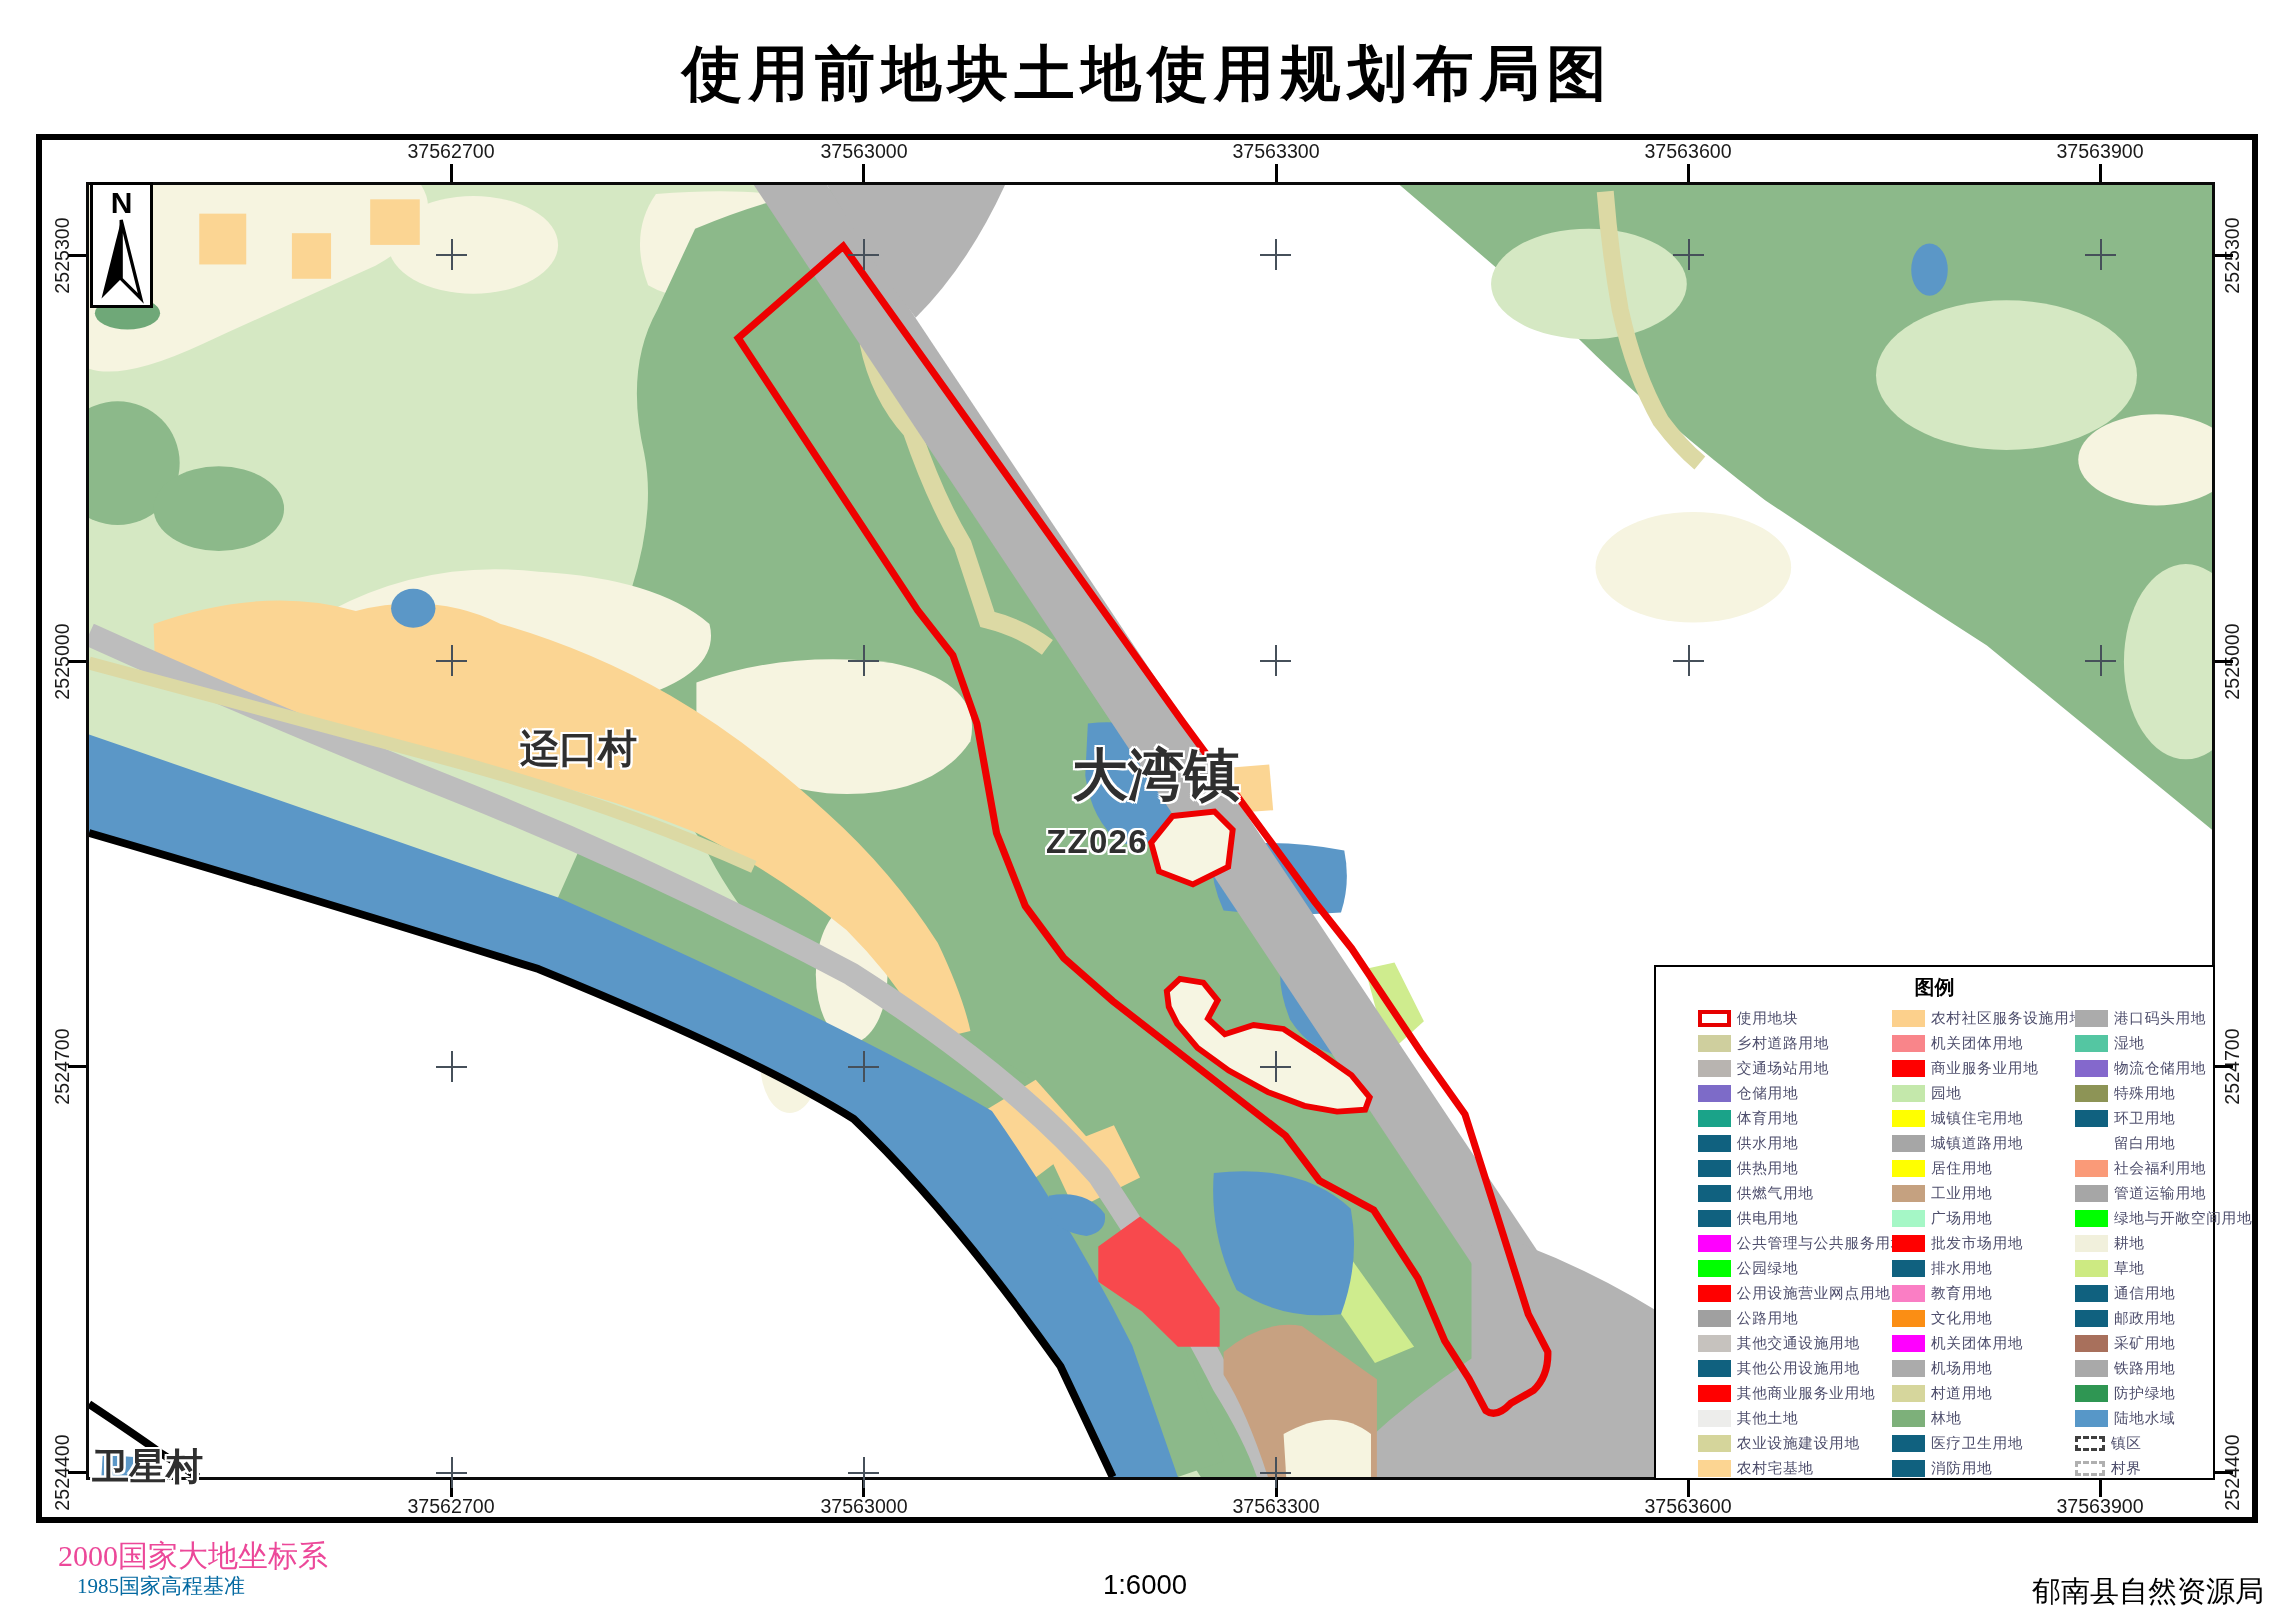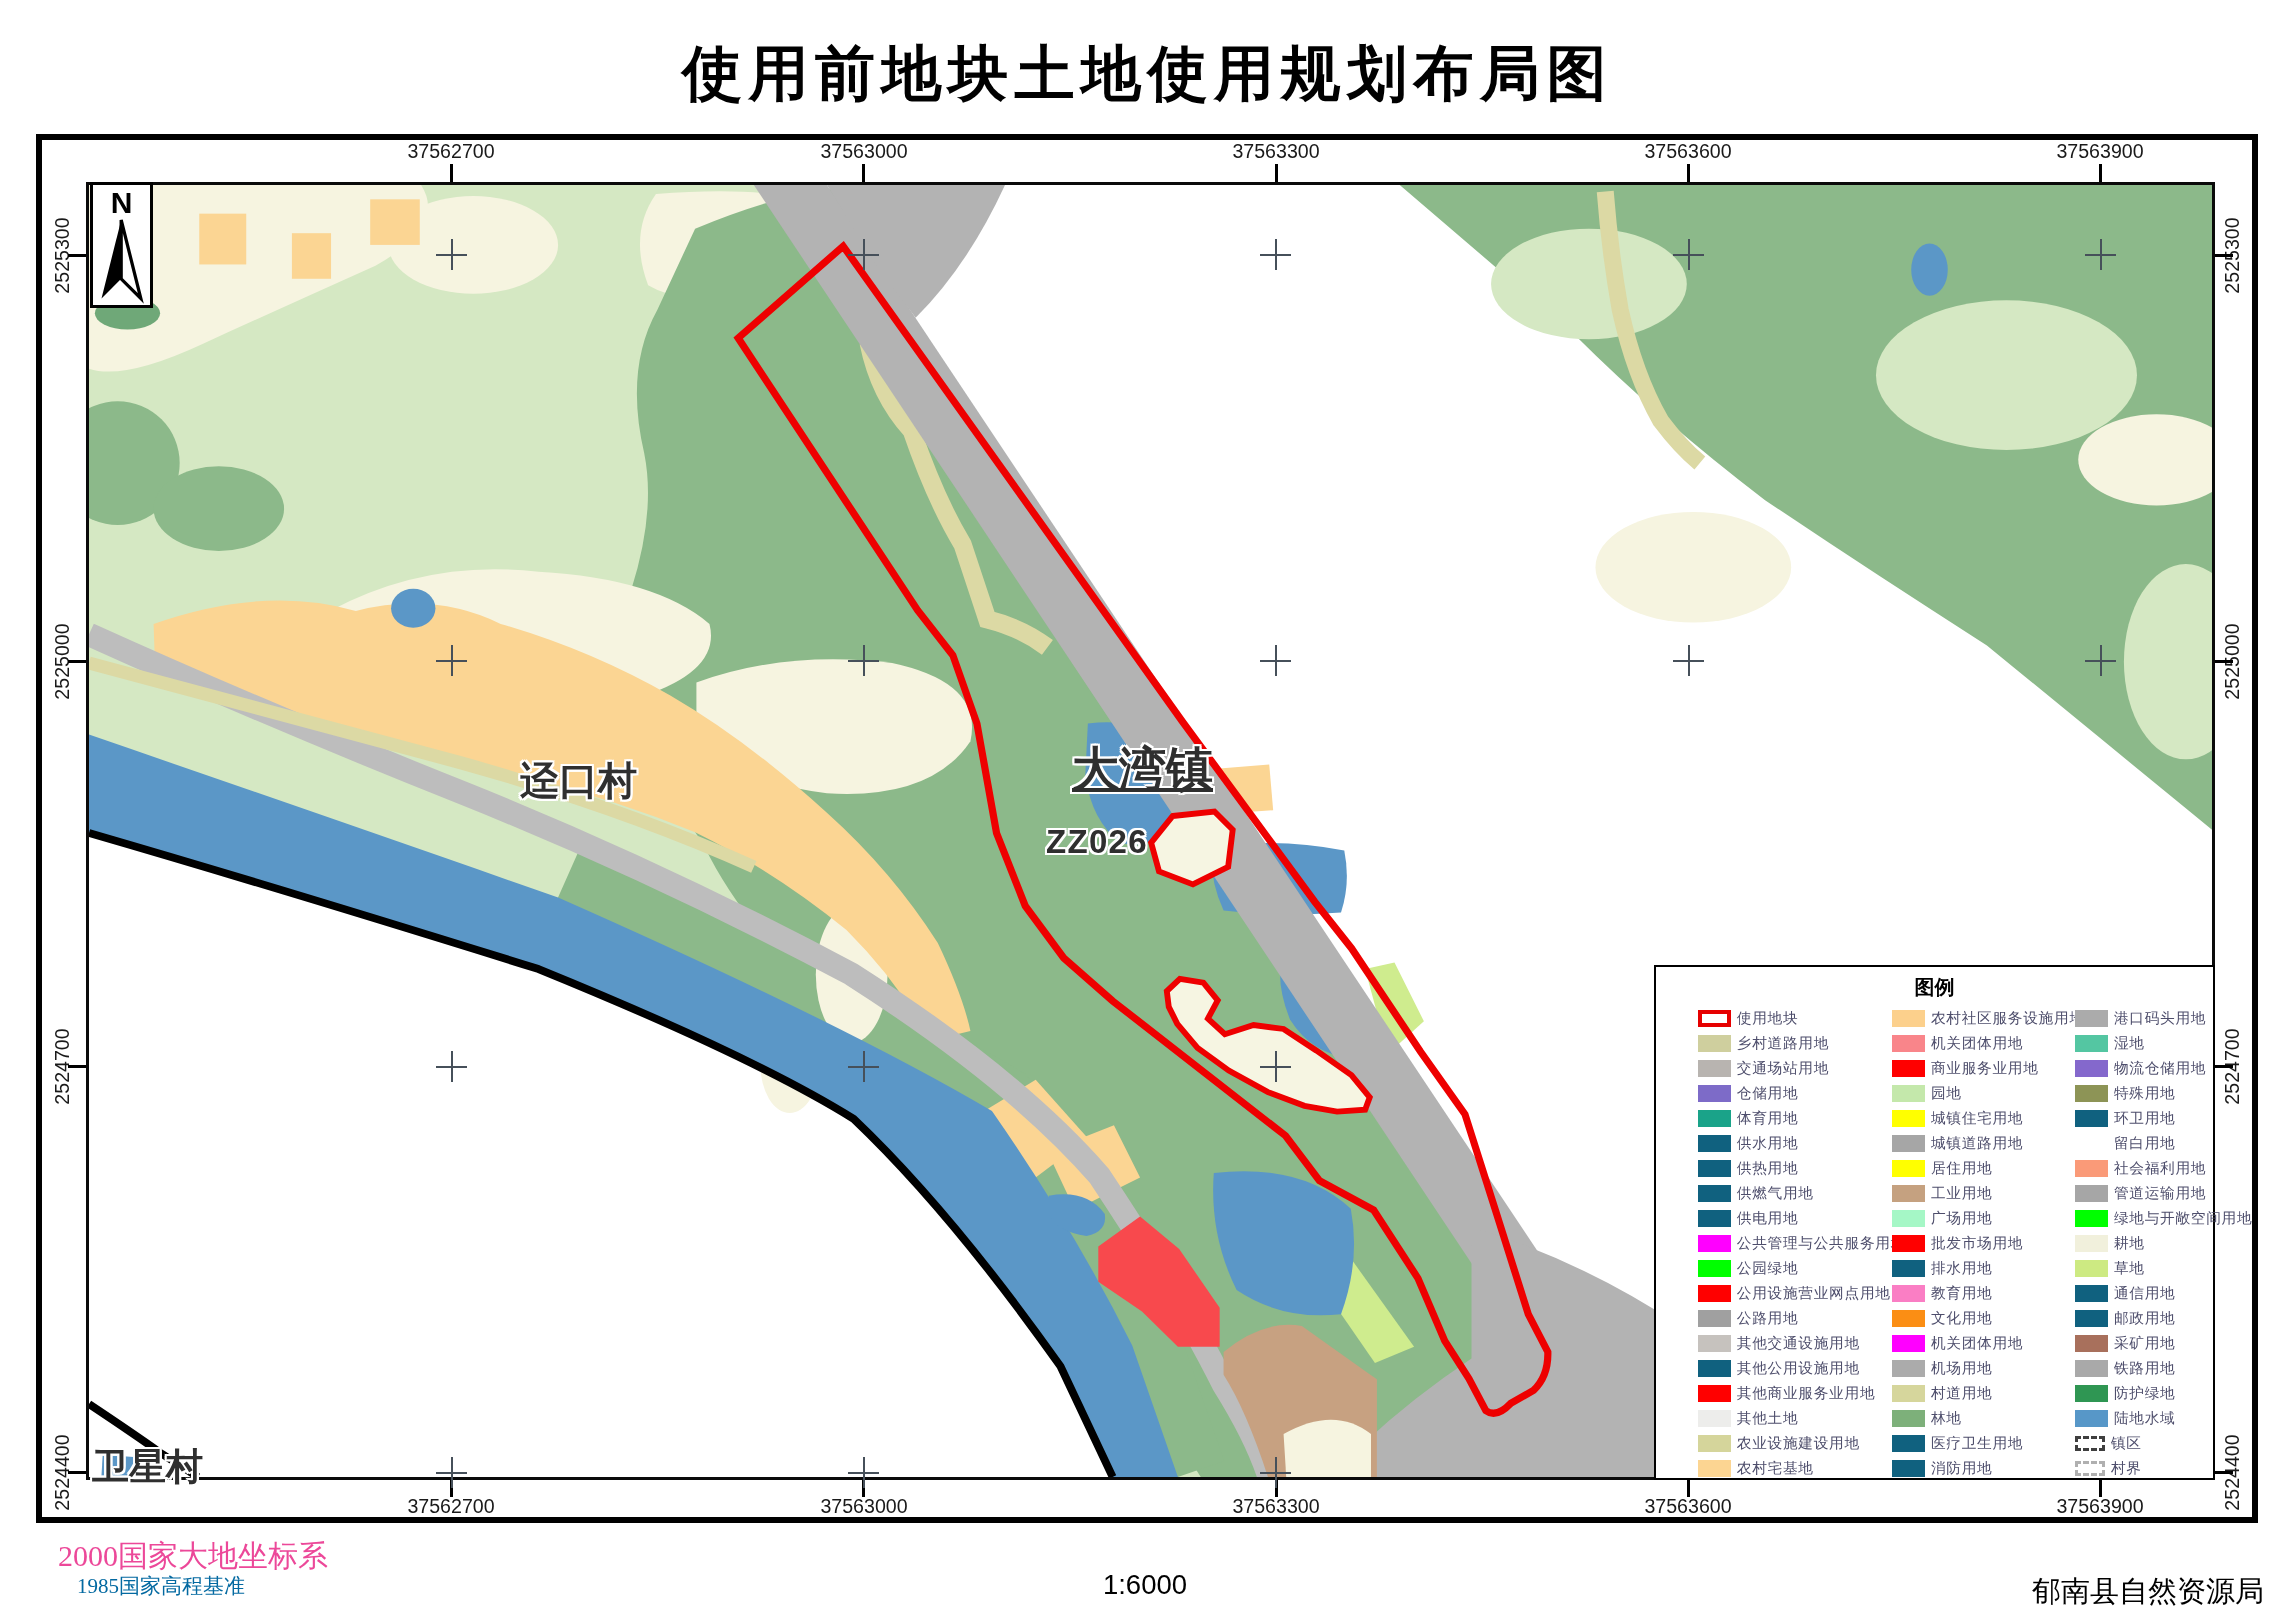--- a/index.html
+++ b/index.html
@@ -170,22 +170,22 @@
   </div>
 
   <div class="north-box">
     <div class="north-n">N</div>
     <svg class="north-needle" viewBox="0 0 87 136">
       <polygon points="43,6 13,126 43,96" fill="#000"></polygon>
       <polygon points="43,6 73,126 43,96" fill="#fff" stroke="#000" stroke-width="5"></polygon>
     </svg>
   </div>
 
-  <div class="map-label" style="left:520px;top:754px;font-size:39px;">迳口村</div>
-  <div class="map-label" style="left:1072px;top:738px;font-size:47px;font-weight:700;text-decoration:underline;">大湾镇</div>
+  <div class="map-label" style="left:520px;top:722px;font-size:39px;">迳口村</div>
+  <div class="map-label" style="left:1072px;top:738px;font-size:56px;font-weight:700;">大湾镇</div>
   <div class="map-label" style="left:1046px;top:823px;font-size:33px;letter-spacing:1.3px;">ZZ026</div>
   <div class="map-label" style="left:92px;top:1442px;font-size:37px;">卫星村</div>
 
   <div class="legend">
     <div class="legend-title">图例</div>
     <div id="legendCols">
         <div class="leg-col" style="left: 7.9px;">
           <div class="leg-row">
             <div class="leg-swatch outline"></div>
             <span class="leg-label">使用地块</span>

